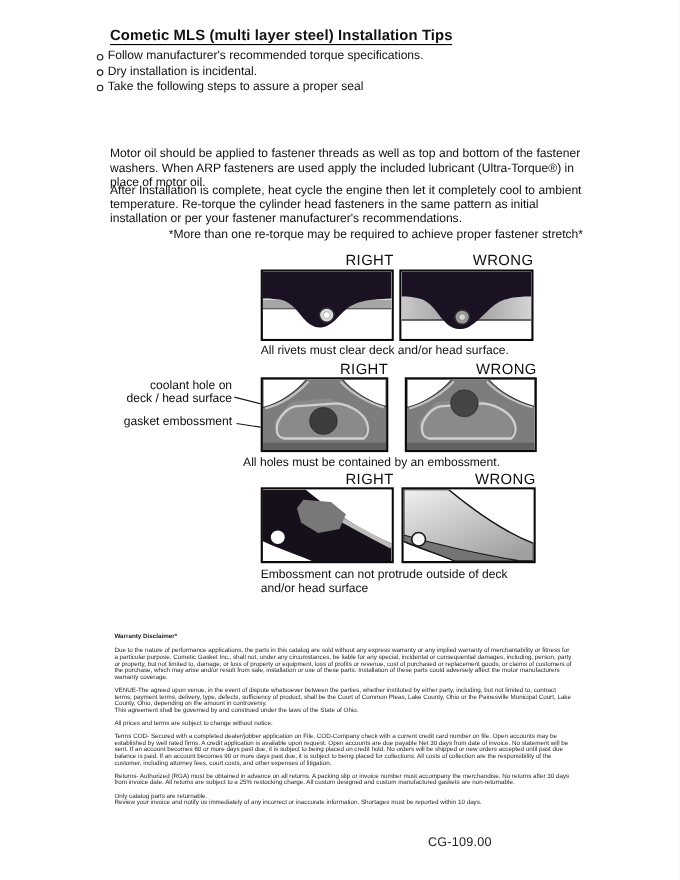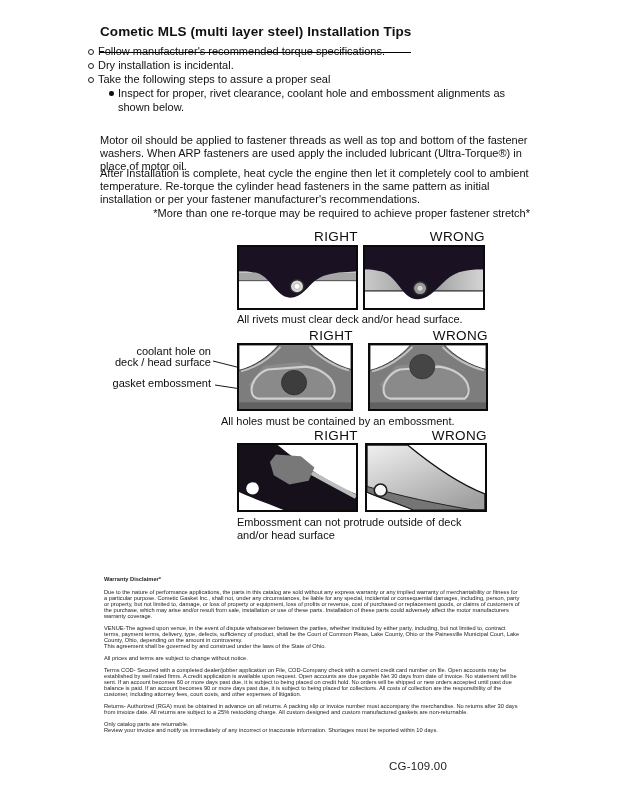--- a/index.html
+++ b/index.html
@@ -4,21 +4,21 @@
 <style>
   html,body{margin:0;padding:0;background:#e8e8e8;}
   .page{
     position:relative;width:618px;height:800px;background:#ffffff;
     font-family:"Liberation Sans","DejaVu Sans",sans-serif;color:#111;
     overflow:hidden;margin:0 auto;
   }
   .abs{position:absolute;}
   .title{
     left:100px;top:24px;font-size:13.5px;font-weight:bold;
-    border-bottom:1.5px solid #000;padding-bottom:13px;letter-spacing:0.1px;
+    border-bottom:1.5px solid #000;padding-bottom:1px;letter-spacing:0.1px;
   }
   .bullets{left:88px;top:44px;width:445px;font-size:11px;}
   .b-item{position:relative;padding-left:10px;line-height:14px;}
   .b-item::before{
     content:"";position:absolute;left:0;top:4.5px;width:4px;height:4px;
     border:1px solid #222;border-radius:50%;background:#fff;
   }
   .sub{margin-left:21px;}
   .s-item{position:relative;padding-left:9px;line-height:14px;}
   .s-item::before{
@@ -45,21 +45,20 @@
 
 <div class="page">
 
   <div class="abs title">Cometic MLS (multi layer steel) Installation Tips</div>
 
   <div class="abs bullets">
     <div class="b-item">Follow manufacturer's recommended torque specifications.</div>
     <div class="b-item">Dry installation is incidental.</div>
     <div class="b-item">Take the following steps to assure a proper seal</div>
     <div class="sub">
-      <div class="s-item">Inspect for proper, rivet clearance, coolant hole and embossment alignments as shown below.</div>
     </div>
   </div>
 
   <div class="abs para p1">Motor oil should be applied to fastener threads as well as top and bottom of the fastener washers. When ARP fasteners are used apply the included lubricant (Ultra-Torque®) in place of motor oil.</div>
   <div class="abs para p2">After Installation is complete, heat cycle the engine then let it completely cool to ambient temperature. Re-torque the cylinder head fasteners in the same pattern as initial installation or per your fastener manufacturer's recommendations.</div>
   <div class="abs para p3">*More than one re-torque may be required to achieve proper fastener stretch*</div>
 
   <div class="abs rw-label" style="left:237px;top:229px;width:121px;">RIGHT</div>
   <div class="abs rw-label" style="left:363px;top:229px;width:122px;">WRONG</div>
 

